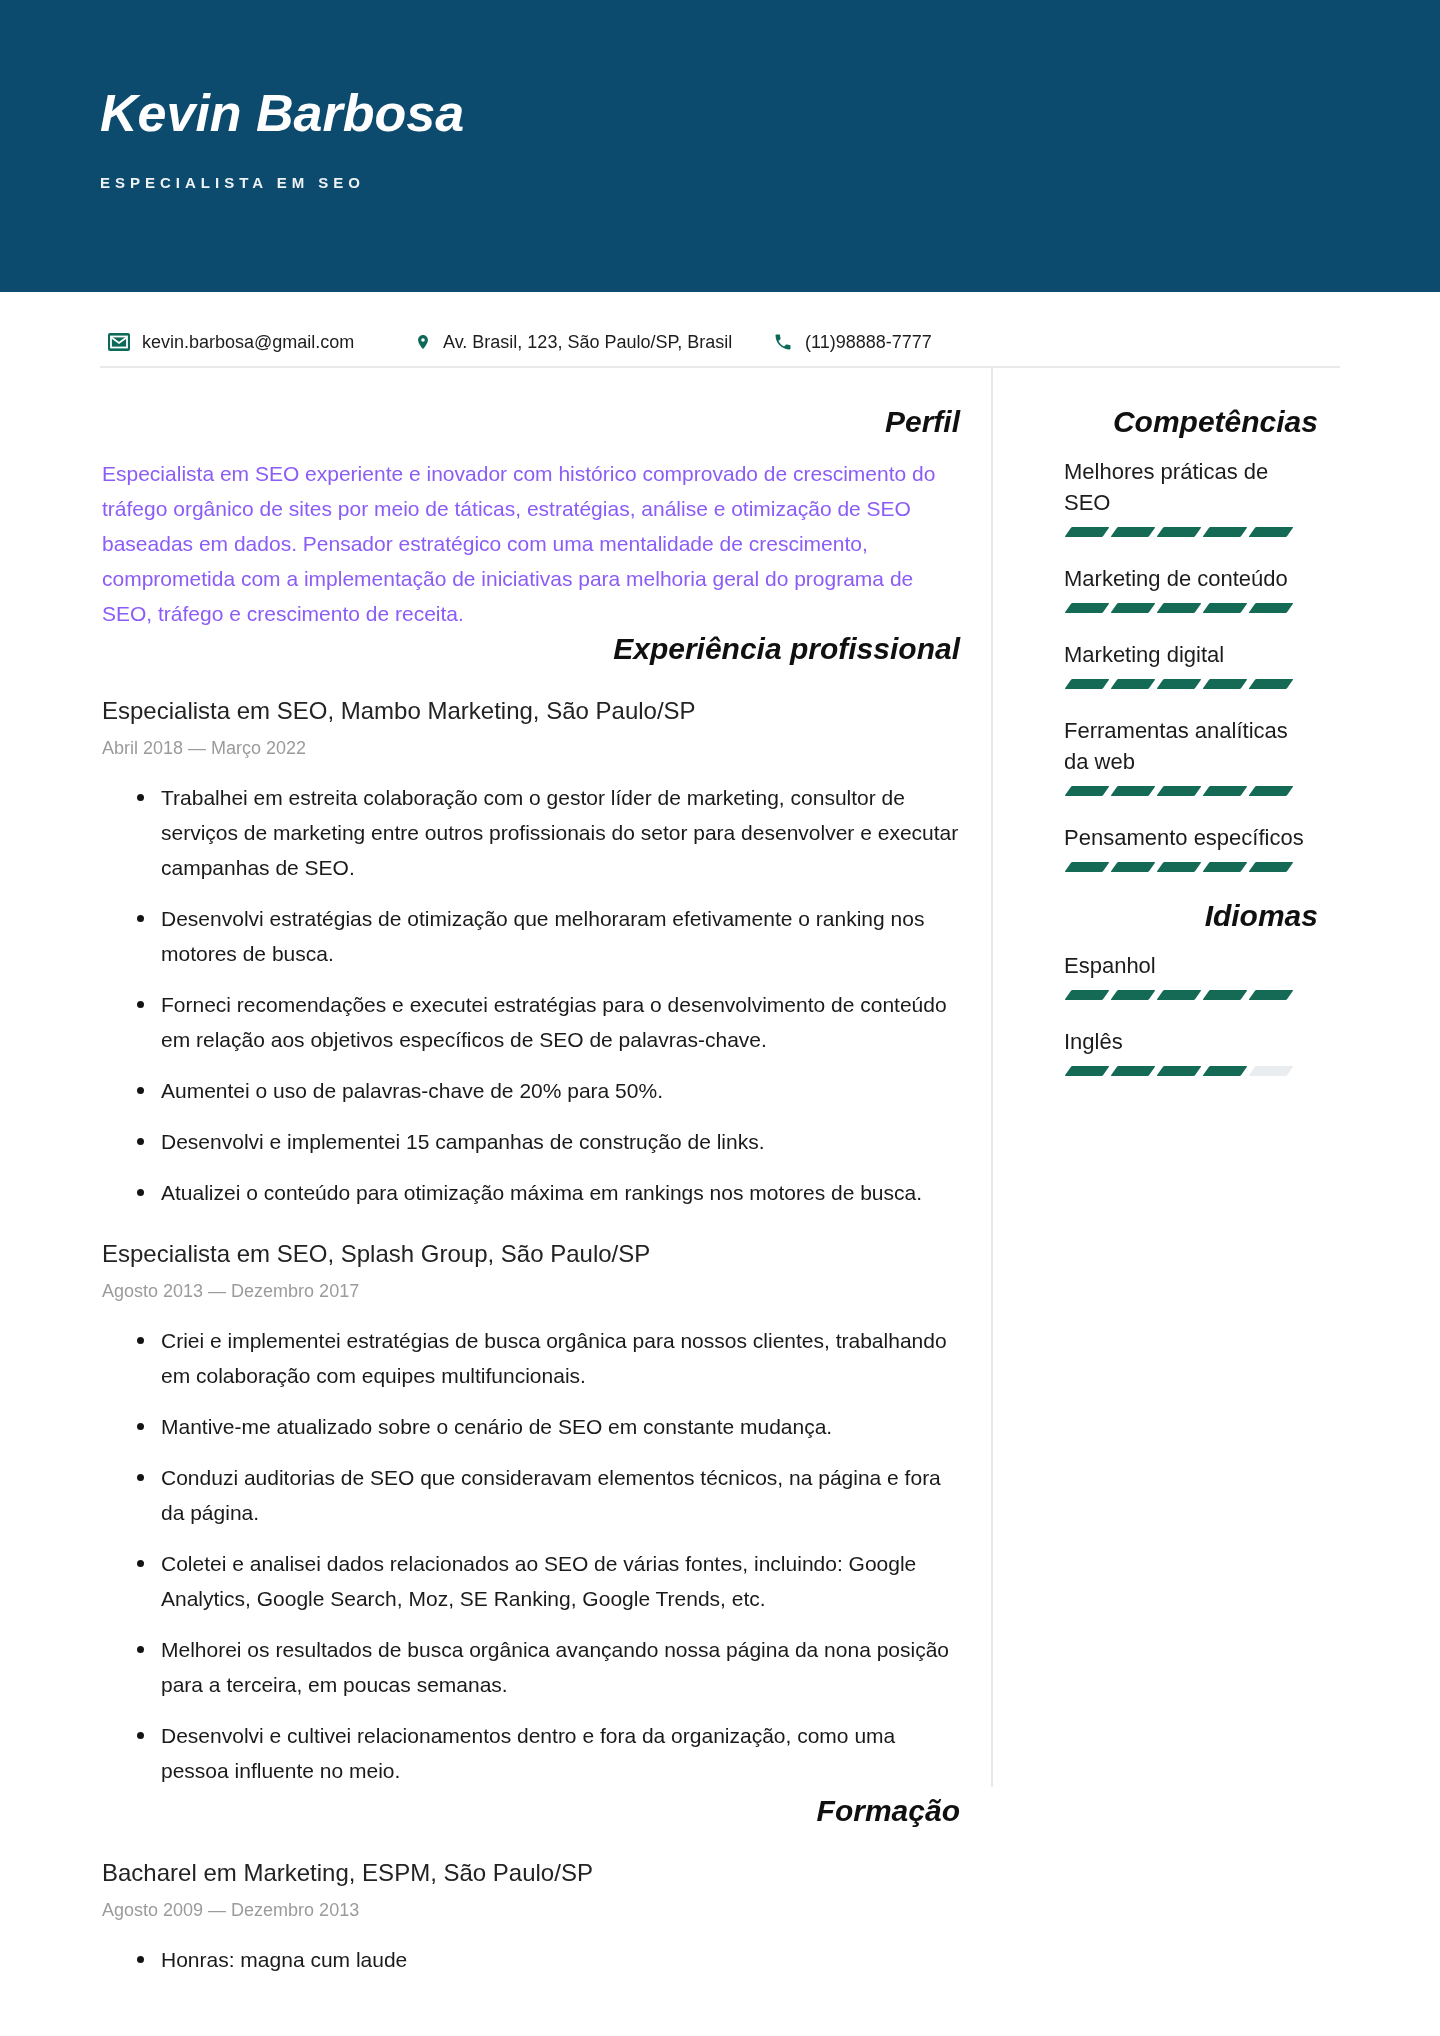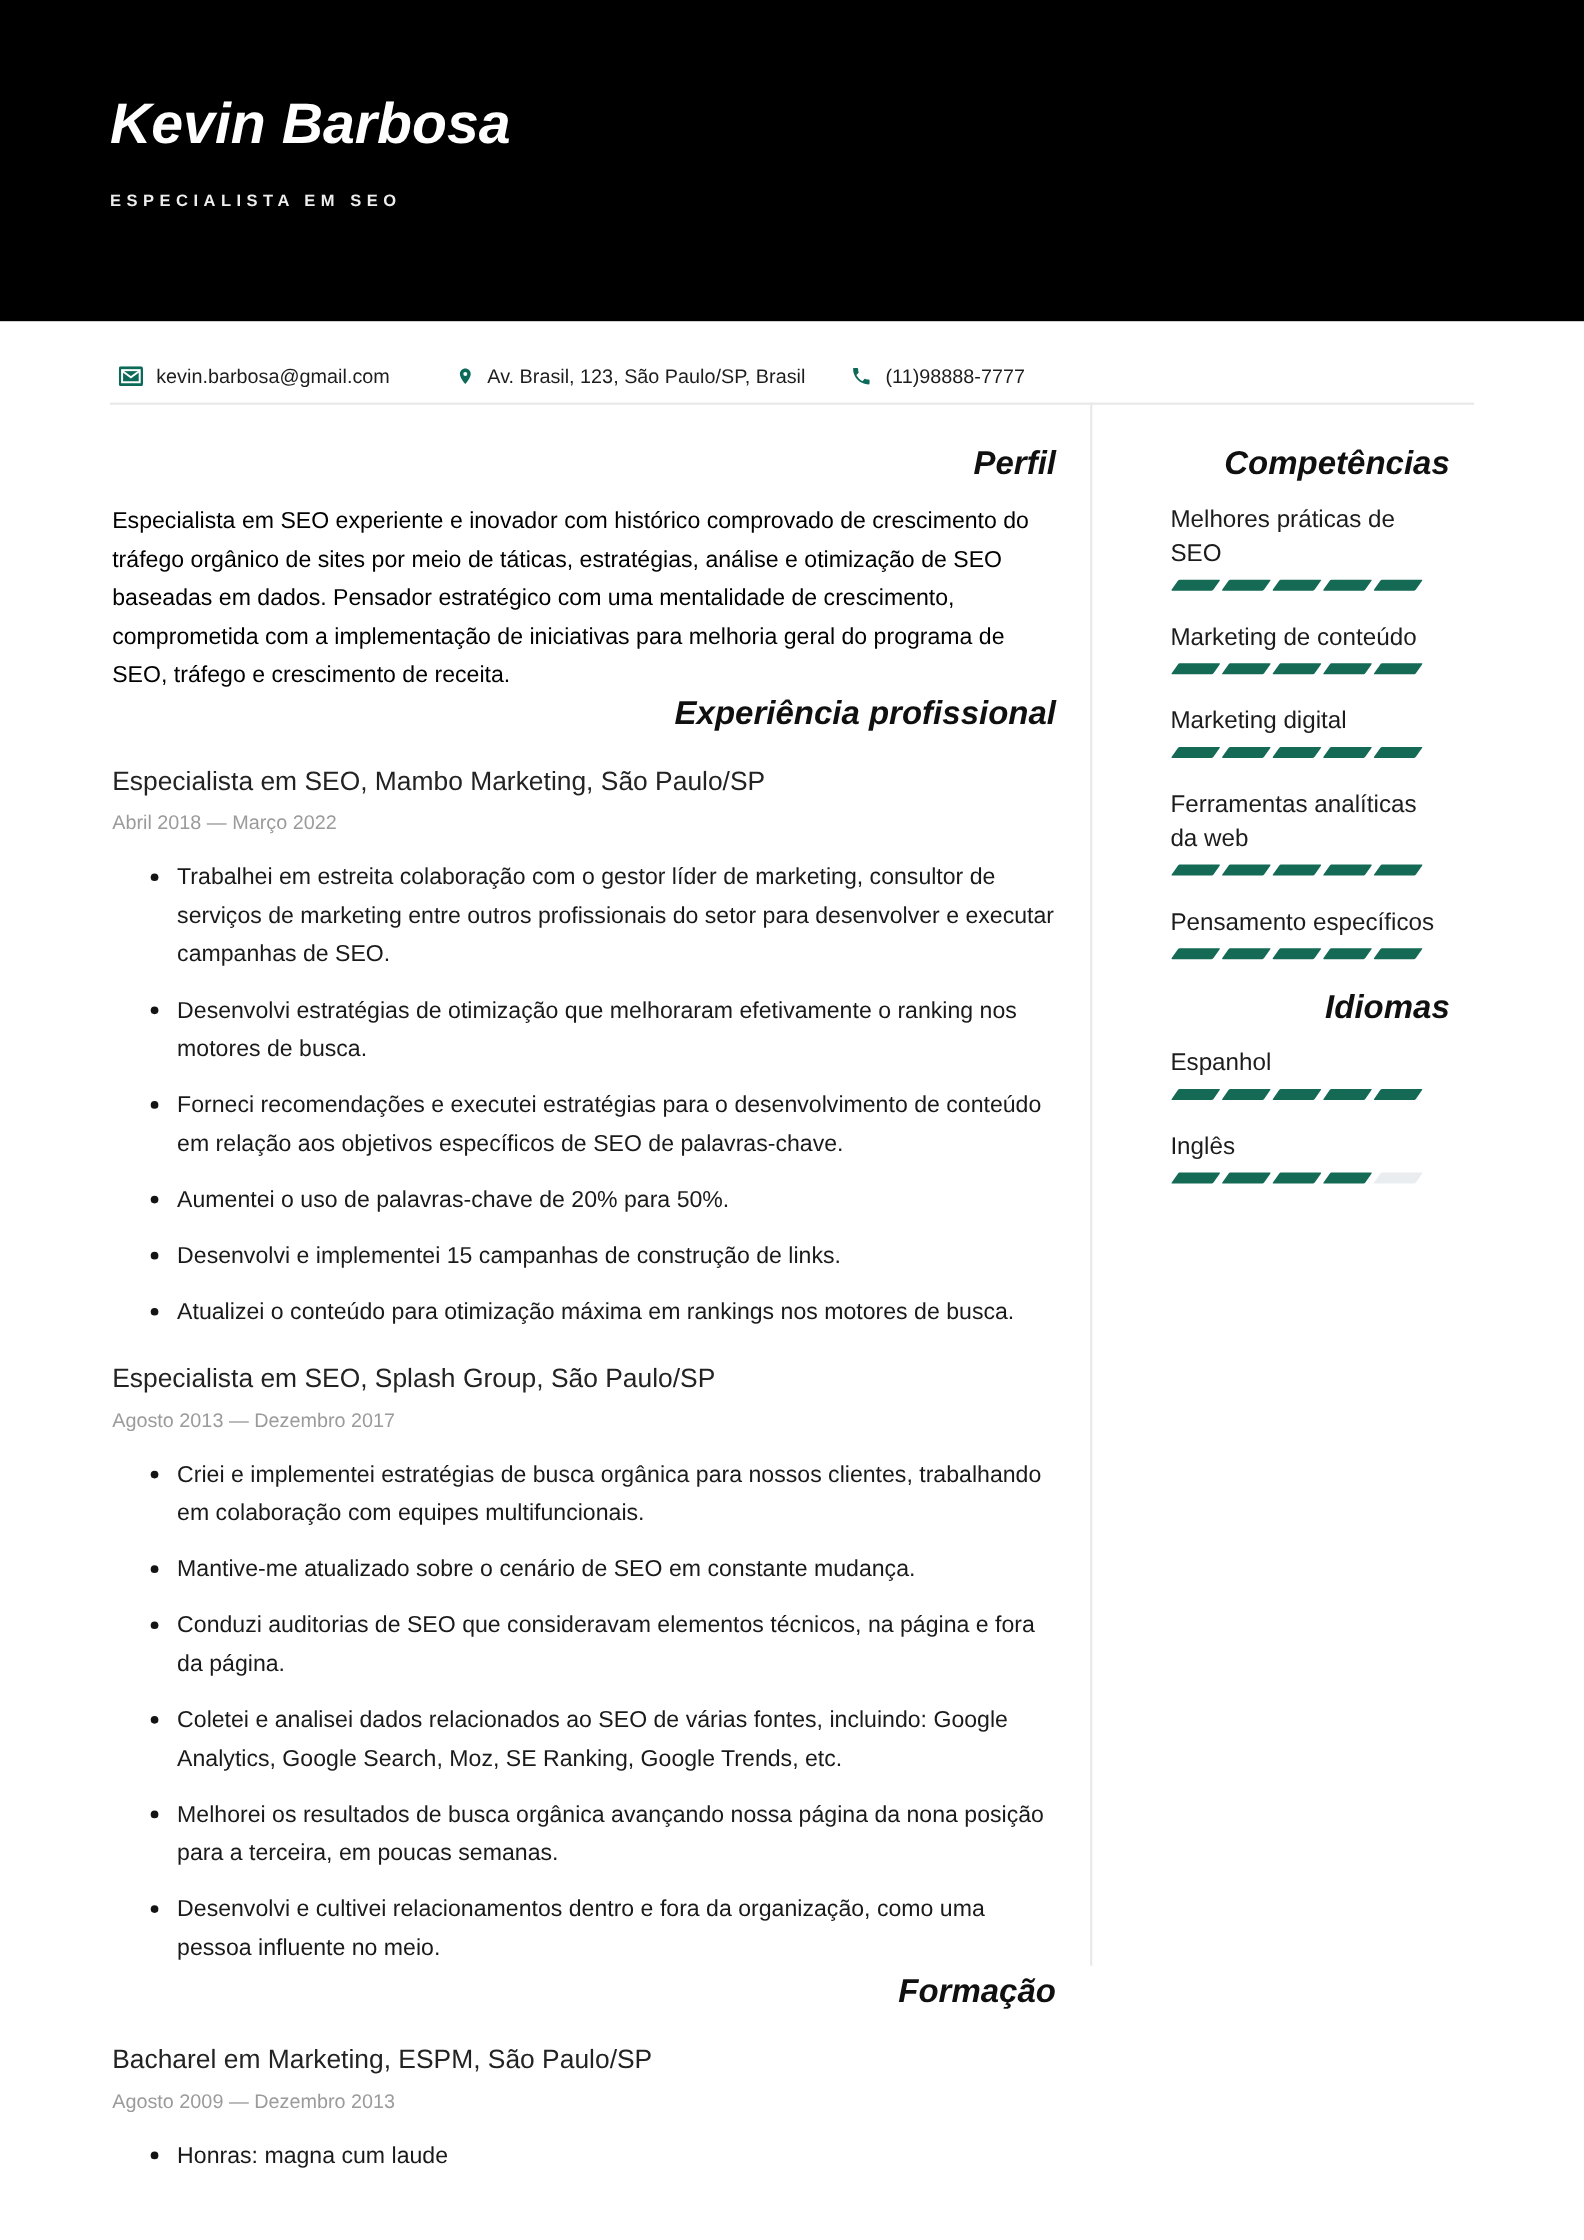--- a/index.html
+++ b/index.html
@@ -4,21 +4,21 @@
 <style>
   * { margin:0; padding:0; box-sizing:border-box; }
   html,body { background:#ffffff; }
   body {
     width:1440px; height:2036px; position:relative; overflow:hidden;
     font-family:"Liberation Sans", sans-serif; color:#1a1a1a;
   }
   
   .header {
     position:absolute; top:0; left:0; width:1440px; height:292px;
-    background:#000000; padding:86px 0 0 100px;
+    background:#0c4a6e; padding:86px 0 0 100px;
   }
   .name {
     font-size:52px; font-weight:700; font-style:italic; color:#ffffff; line-height:1.05;
   }
   .role {
     margin-top:33px; font-size:15px; font-weight:700; letter-spacing:5px;
     color:rgba(255,255,255,0.93);
   }
   
   .contact { position:absolute; top:327px; left:0; width:1180px; height:34px; }
@@ -33,21 +33,21 @@
   
   .hrule { position:absolute; top:366px; left:100px; width:1240px; height:2px; background:#e9e9e9; }
   .vrule { position:absolute; top:366px; left:991px; width:2px; height:1421px; background:#e9e9e9; }
   
   .main { position:absolute; left:102px; top:404px; width:858px; }
   h2.section {
     font-size:30px; font-weight:700; font-style:italic; color:#101010;
     line-height:36px; margin:0 0 16px 0;text-align:right;
   }
   .heading-gap { margin-top:44px; }
-  .profile-text { font-size:21px; line-height:35px; color:#000000; }
+  .profile-text { font-size:21px; line-height:35px; color:#8b5cf6; }
   .job { margin-top:28px; }
   .job-title { font-size:24px; font-weight:400; color:#232323; line-height:32px; margin-bottom:11px; }
   .job-dates { font-size:18px; color:#9b9b9b; margin-bottom:21px; }
   ul.bullets { list-style:none; margin:0; }
   ul.bullets li {
     position:relative; padding-left:59px; font-size:21px; line-height:35px;
     margin-bottom:5px; color:#1a1a1a;margin-top:16px;
   }
   ul.bullets li::before {
     content:""; position:absolute; left:35px; top:14px;

